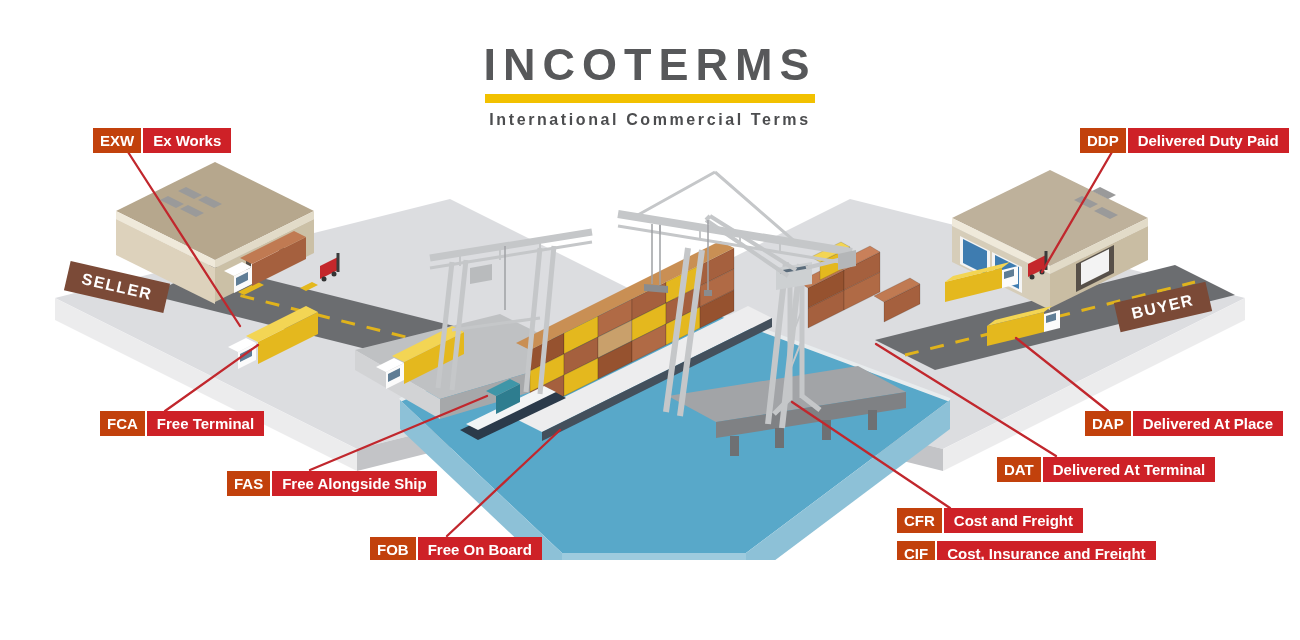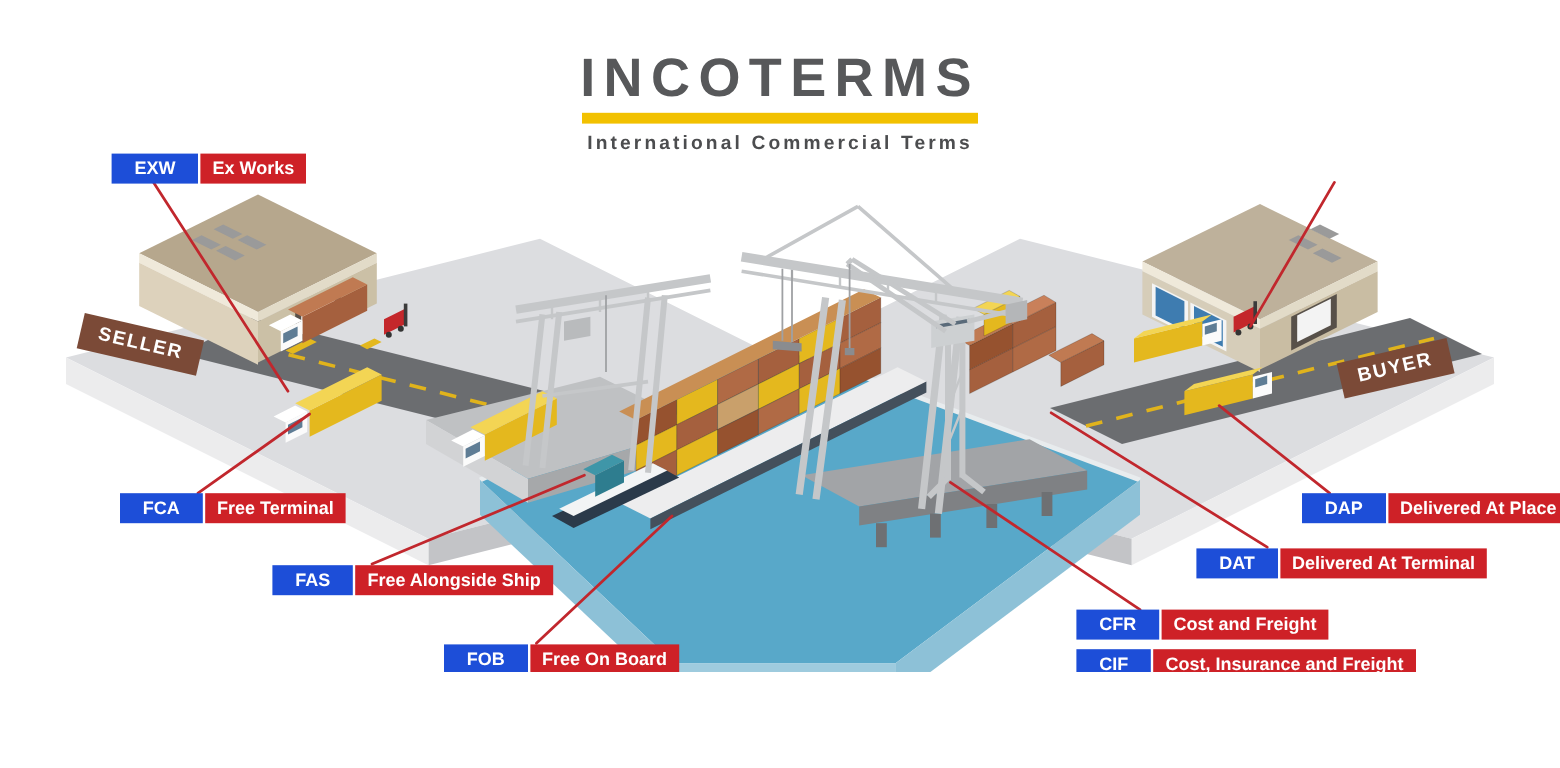--- a/index.html
+++ b/index.html
@@ -13,21 +13,21 @@
   .title-underline{width:330px;height:9px;background:#f2c100;margin:7px auto 8px;}
   .subtitle{font-size:16px;font-weight:bold;letter-spacing:2.6px;color:#4c4d4f;}
 
   .ribbon{position:absolute;background:#7b4a37;color:#fff;font-weight:bold;
           font-size:16px;letter-spacing:1.5px;padding:6px 15px;}
   .ribbon.seller{left:66px;top:272px;transform:rotate(13deg);}
   .ribbon.buyer{left:1116px;top:292px;transform:rotate(-13deg);}
 
   .term{position:absolute;display:flex;align-items:stretch;font-size:15px;
         font-weight:bold;color:#fff;white-space:nowrap;}
-  .term .code{background:#1d4ed8;padding:4px 19px;}
+  .term .code{background:#c2410c;padding:4px 7px;}
   .term .name{background:#ce2127;padding:4px 10px;margin-left:2px;}
 </style>
 </head>
 <body>
 
 <div class="stage">
 
   <svg class="scene" viewBox="0 0 1300 640" xmlns="http://www.w3.org/2000/svg">
 
     <g>
@@ -278,14 +278,18 @@
     <span class="name">Cost, Insurance and Freight</span>
   </div>
   <div class="term" style="left:997px;top:457px">
     <span class="code">DAT</span>
     <span class="name">Delivered At Terminal</span>
   </div>
   <div class="term" style="left:1085px;top:411px">
     <span class="code">DAP</span>
     <span class="name">Delivered At Place</span>
   </div>
+  <div class="term" style="left:1080px;top:128px">
+    <span class="code">DDP</span>
+    <span class="name">Delivered Duty Paid</span>
+  </div>
 
 </div>
 
 </body></html>

